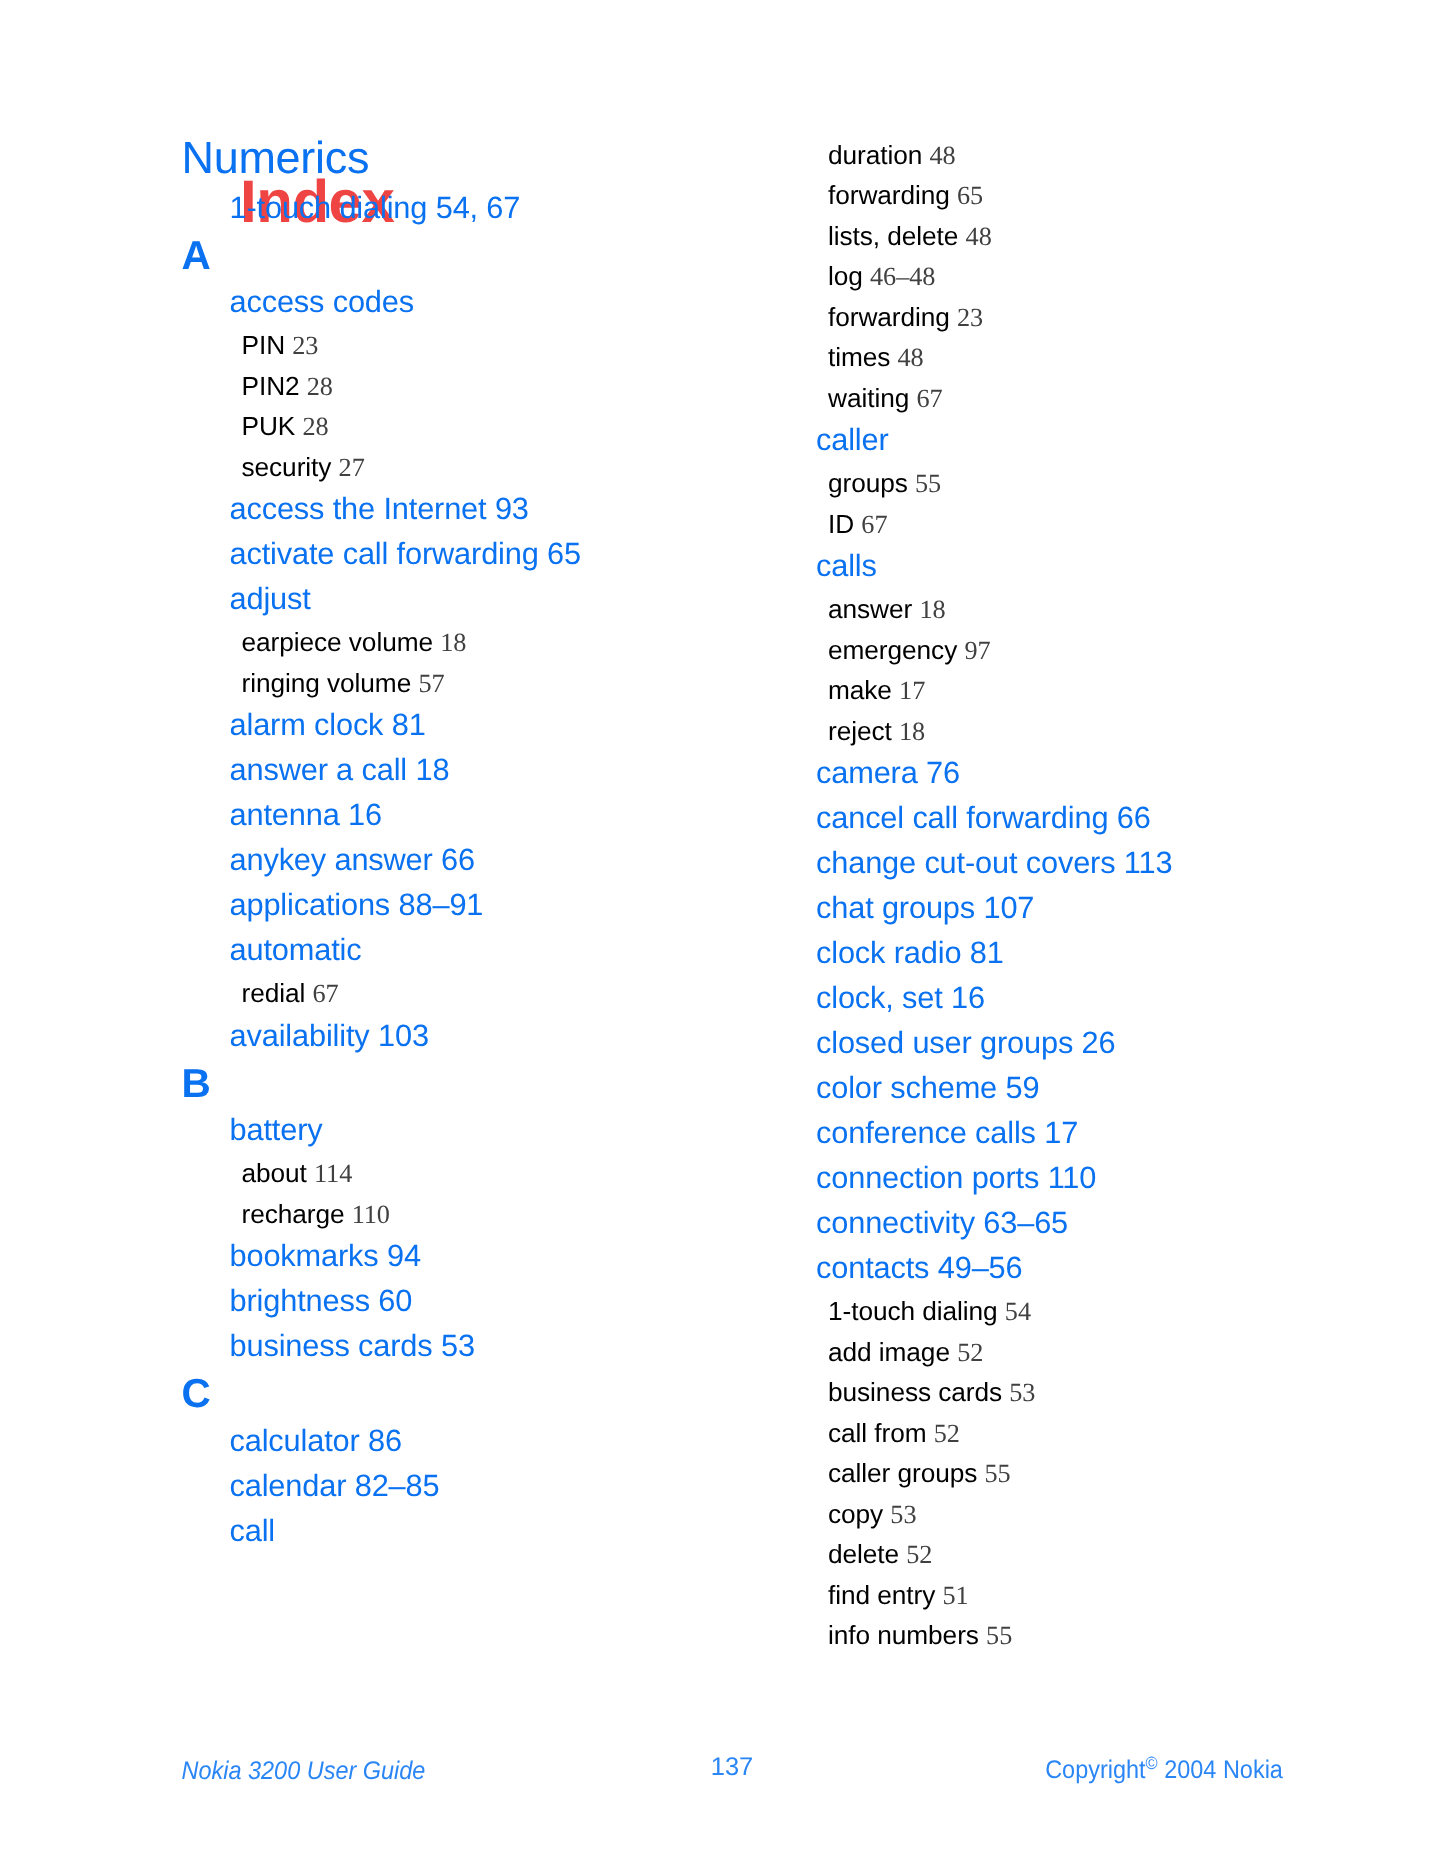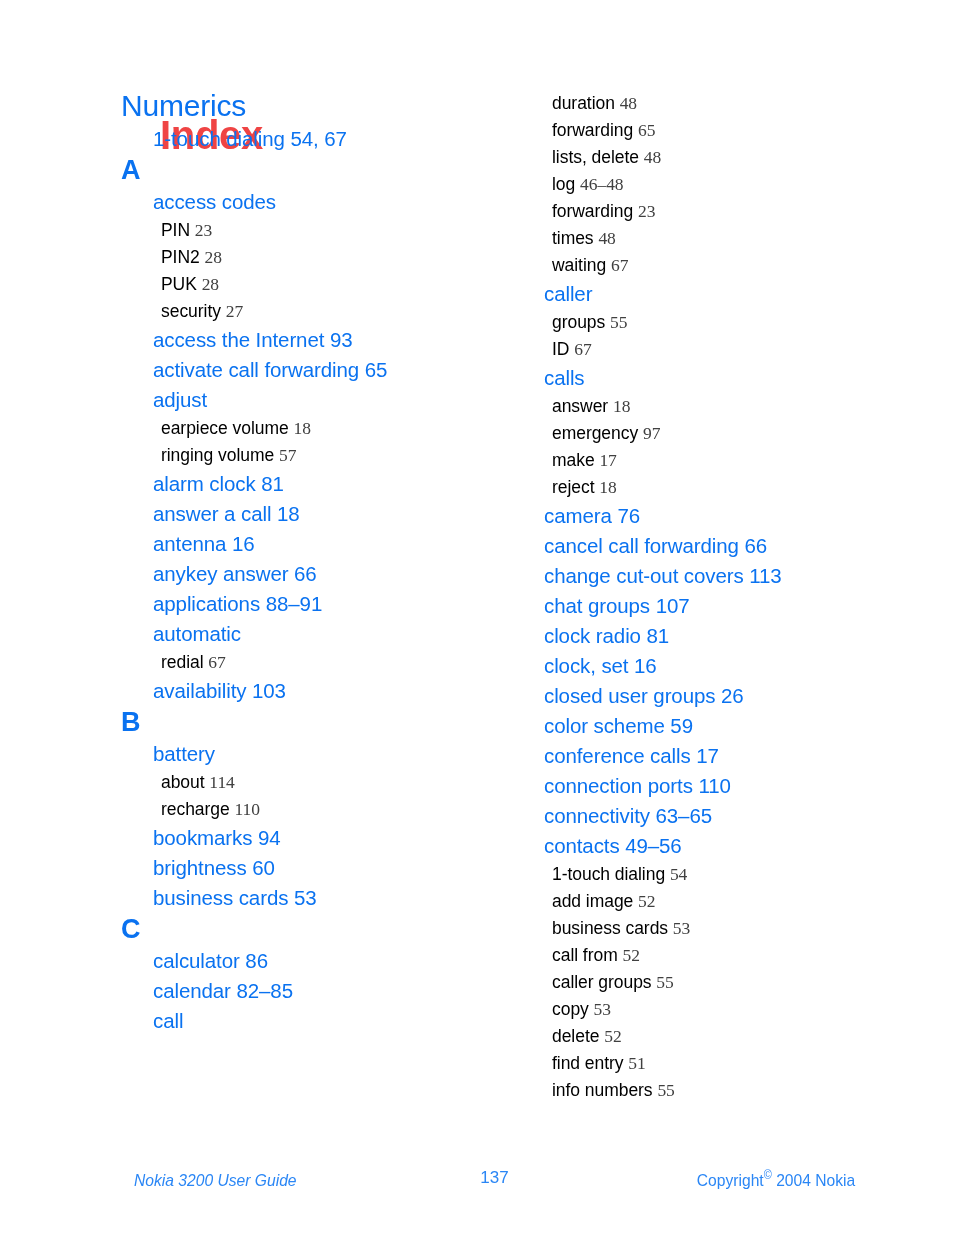--- a/index.html
+++ b/index.html
@@ -97,21 +97,20 @@
     left: 121px;
     right: 99px;
     top: 1168px;
     height: 26px;
     display: flex;
     align-items: baseline;
     justify-content: space-between;
     color: #2a86f5;
     font-size: 17px;
     font-family: "Liberation Sans", "DejaVu Sans", sans-serif;
-    margin-left: 13px;
   }
   .footer-left {
     font-style: italic;
     font-stretch: condensed;
     transform: scaleX(0.92);
     transform-origin: left center;
     white-space: nowrap;
   }
   .footer-center {
     position: absolute;

